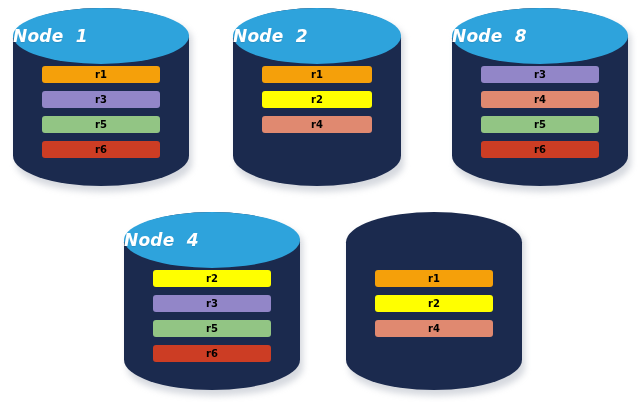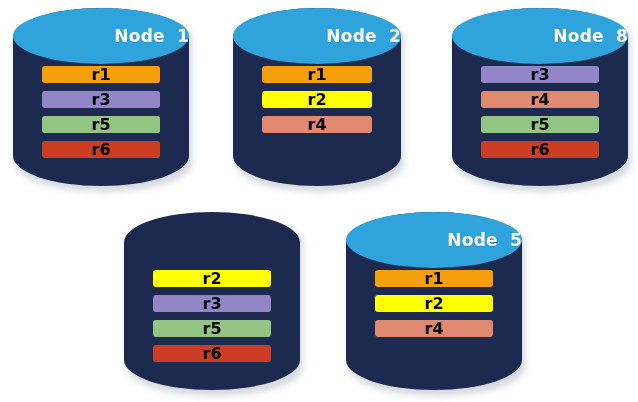--- a/index.html
+++ b/index.html
@@ -57,21 +57,22 @@
     position: absolute;
     left: 0;
     top: 0;
     width: 100%;
     height: var(--capH);
     background: var(--cap);
     border-radius: 50%;
     z-index: 2;
     display: flex;
     align-items: center;
-    justify-content: flex-end;
+    justify-content: flex-start;
+    font-style: italic;
   }
 
   .node-label {
     color: #ffffff;
     font-weight: bold;
     font-size: 17px;
     letter-spacing: 0.2px;
     white-space: pre;
     line-height: 1;
     text-shadow: 0 1px 1px rgba(0,0,0,0.10);
@@ -95,21 +96,21 @@
     justify-content: center;
     margin-bottom: 8px;
     box-sizing: border-box;
   }
 
   .bar:last-child { margin-bottom: 0; }
 
   .bar-label {
     color: #000000;
     font-weight: bold;
-    font-size: 16px;
+    font-size: 10px;
     line-height: 1;
   }
 </style>
 </head>
 <body style="background: rgb(255, 255, 255);">
 
 <div id="canvas">
     <div class="node" style="left: 13px; top: 8px; width: 176px; height: 178px; --body: #1B2A4E; --cap: #2EA3DC; --capH: 56px;">
       <div class="cyl-shadow"></div>
       <div class="cyl-body"></div>
@@ -166,41 +167,41 @@
           <span class="bar-label" style="color: rgb(0, 0, 0);">r5</span>
         </div>
         <div class="bar" style="background: rgb(204, 61, 36);">
           <span class="bar-label" style="color: rgb(0, 0, 0);">r6</span>
         </div>
       </div>
     </div>
     <div class="node" style="left: 124px; top: 212px; width: 176px; height: 178px; --body: #1B2A4E; --cap: #2EA3DC; --capH: 56px;">
       <div class="cyl-shadow"></div>
       <div class="cyl-body"></div>
+      <div class="cyl-top">
+        <span class="node-label" style="color: rgb(255, 255, 255);">Node  4</span>
+      </div>
       <div class="bars" style="top: 58px; padding-left: 29px; padding-right: 29px;">
         <div class="bar" style="background: rgb(255, 255, 0);">
           <span class="bar-label" style="color: rgb(0, 0, 0);">r2</span>
         </div>
         <div class="bar" style="background: rgb(146, 134, 200);">
           <span class="bar-label" style="color: rgb(0, 0, 0);">r3</span>
         </div>
         <div class="bar" style="background: rgb(146, 197, 132);">
           <span class="bar-label" style="color: rgb(0, 0, 0);">r5</span>
         </div>
         <div class="bar" style="background: rgb(204, 61, 36);">
           <span class="bar-label" style="color: rgb(0, 0, 0);">r6</span>
         </div>
       </div>
     </div>
     <div class="node" style="left: 346px; top: 212px; width: 176px; height: 178px; --body: #1B2A4E; --cap: #2EA3DC; --capH: 56px;">
       <div class="cyl-shadow"></div>
       <div class="cyl-body"></div>
-      <div class="cyl-top">
-        <span class="node-label" style="color: rgb(255, 255, 255);">Node  5</span>
-      </div>
       <div class="bars" style="top: 58px; padding-left: 29px; padding-right: 29px;">
         <div class="bar" style="background: rgb(245, 160, 10);">
           <span class="bar-label" style="color: rgb(0, 0, 0);">r1</span>
         </div>
         <div class="bar" style="background: rgb(255, 255, 0);">
           <span class="bar-label" style="color: rgb(0, 0, 0);">r2</span>
         </div>
         <div class="bar" style="background: rgb(224, 137, 112);">
           <span class="bar-label" style="color: rgb(0, 0, 0);">r4</span>
         </div>

